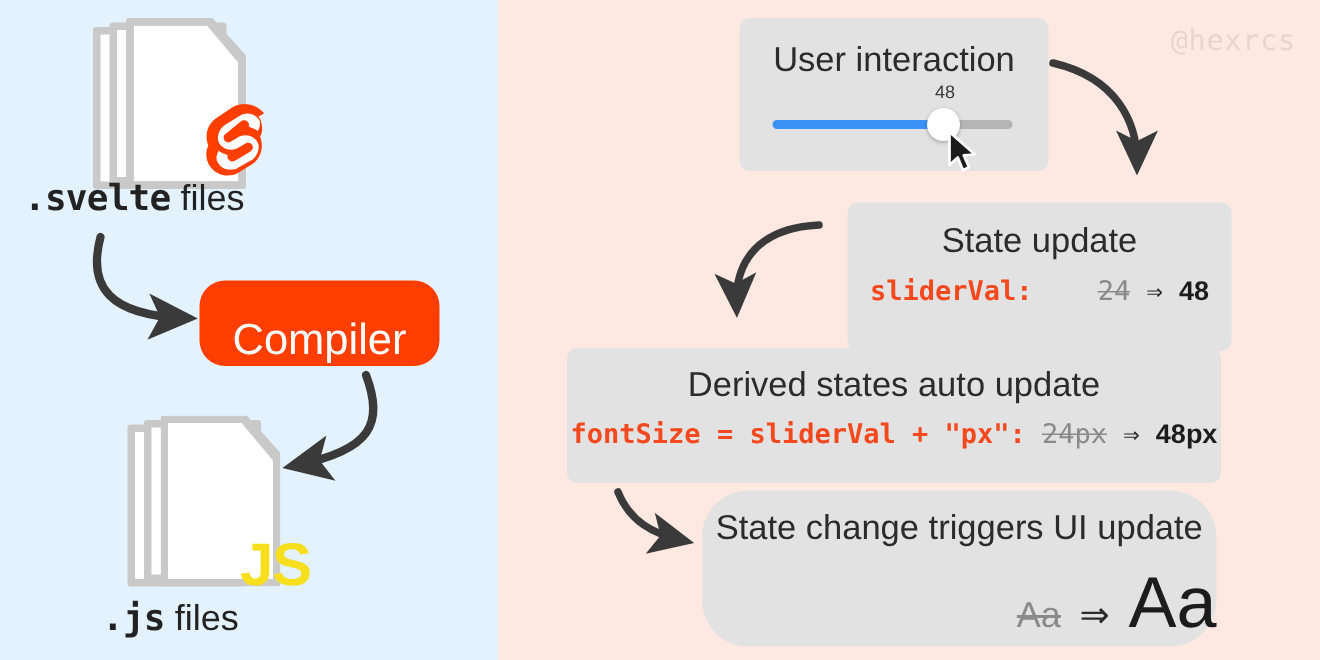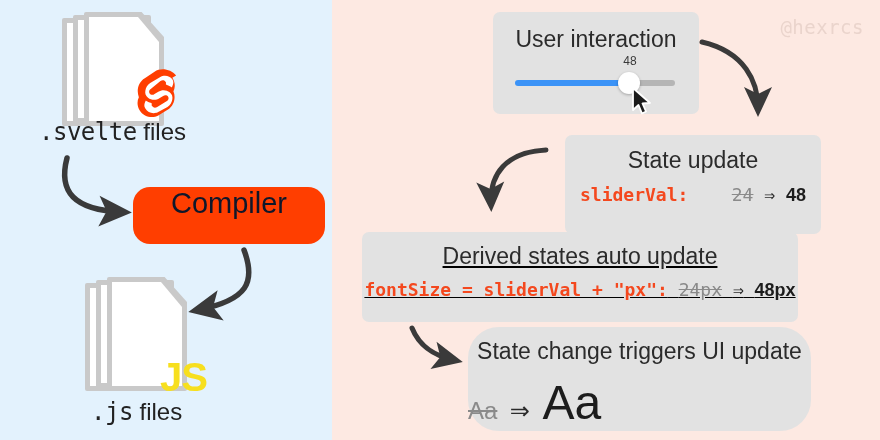--- a/index.html
+++ b/index.html
@@ -85,39 +85,38 @@
 
   .file-label {
     position: absolute;
     font-size: 24px;
     font-weight: bold;
     color: #222222;
     white-space: nowrap;
   }
   .mono-part {
     font-family: "DejaVu Sans Mono", monospace;
+    font-weight: bold;
+    letter-spacing: -0.5px;
+  }
+  .sans-part {
+    font-family: "Liberation Sans", sans-serif;
     font-weight: normal;
-    letter-spacing: -0.5px;
-    margin-left: 23px;
-  }
-  .sans-part {
-    font-family: "Liberation Sans", sans-serif;
-    font-weight: normal;
   }
 
   .compiler-pill {
     position: absolute;
     left: 133px; top: 187px;
-    width: 192px; height: 57px;
+    width: 160px; height: 57px;
     background: #ff3e00;
     border-radius: 17px;
     display: flex;
-    align-items: flex-start;
+    align-items: flex-end;
     justify-content: center;
-    color: #0f172a;
+    color: #ffffff;
     font-size: 29px;
     font-family: "Liberation Sans", sans-serif;
   }
 
   
   .gbox {
     position: absolute;
     background: #e2e2e2;
     border-radius: 7px;
   }
@@ -200,21 +199,21 @@
     font-family: "DejaVu Sans Mono", monospace;
     font-size: 19px;
     color: #ead4cc;
     letter-spacing: 0.5px;
   }
 
   .aa-row {
     position: absolute;
     left: 0; right: 0;
     top: 48px;
-    text-align: left;
+    text-align: right;
     white-space: nowrap;
   }
   .aa-old {
     font-size: 24px;
     color: #8a8a8a;
     text-decoration: line-through;
     font-family: "Liberation Sans", sans-serif;
   }
   .aa-arrow {
     font-size: 24px;
@@ -305,21 +304,21 @@
       <div class="box-title" style="margin-top:12px;">State update</div>
       <div class="code-line" style="margin-top:10px;">
         <span>sliderVal:</span>
         <span>&nbsp;&nbsp;</span>
         <span class="old-val">24</span>
         <span class="arrow-glyph">⇒</span>
         <span class="new-val">48</span>
       </div>
     </div>
 
-    <div class="gbox" style="left:30px; top:232px; width:436px; height:90px;text-decoration:underline;">
+    <div class="gbox" style="left:46px; top:232px; width:436px; height:90px;">
       <div class="box-title" style="margin-top:11px;">Derived states auto update</div>
       <div class="code-line" style="margin-top:9px;">
         <span>fontSize = sliderVal + "px":</span>
         <span class="old-val">24px</span>
         <span class="arrow-glyph">⇒</span>
         <span class="new-val">48px</span>
       </div>
     </div>
 
     <div class="gbox" style="left:136px; top:327px; width:343px; height:104px;border-radius:31px;">

